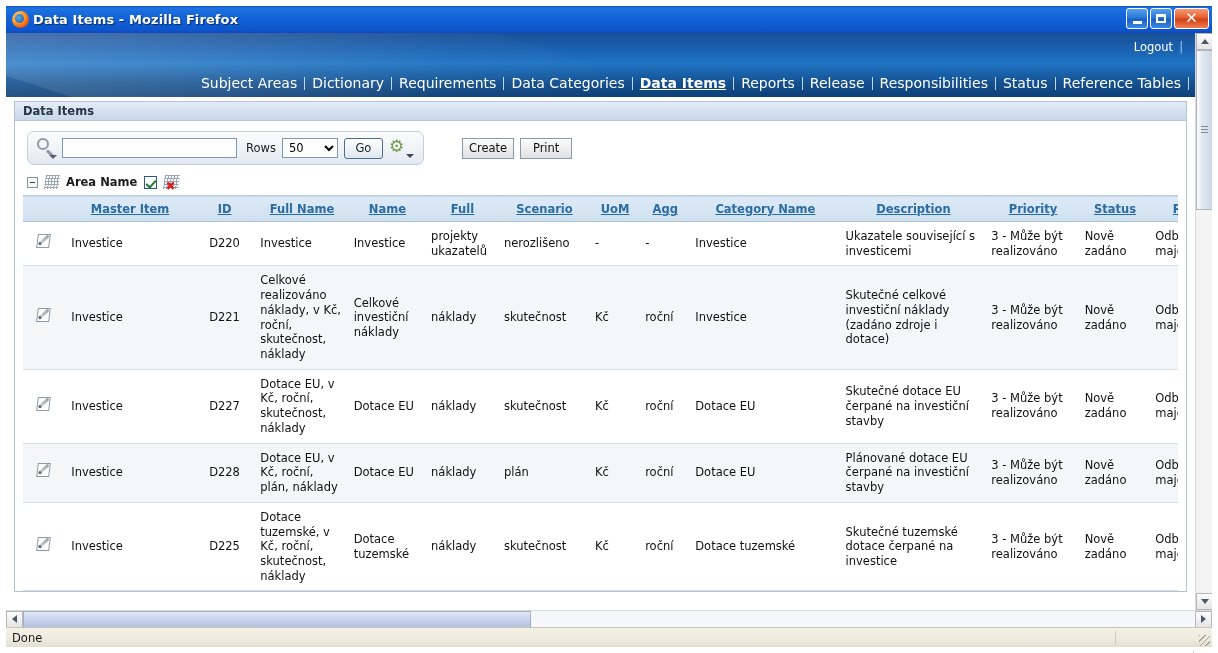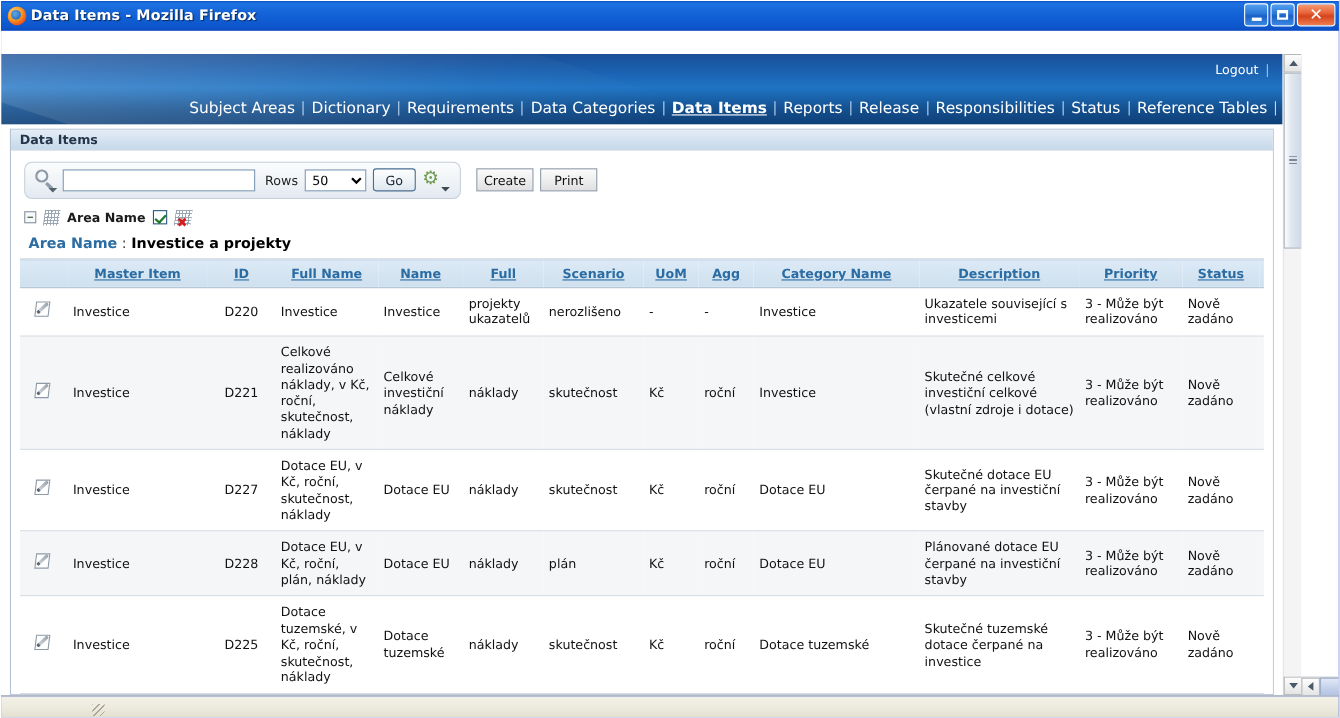--- a/index.html
+++ b/index.html
@@ -10,21 +10,21 @@
     font-family: "DejaVu Sans", "Liberation Sans", sans-serif;
     background: #0831d9;
   }
 
   
   .window {
     position: absolute;
     left: 0; top: 0;
     width: 1218px; height: 653px;
     background: #0831d9;
-    border: 1px solid #ffffff;
+    border: 6px solid #ffffff;
     display: flex;
     flex-direction: column;
   }
 
   
   .titlebar {
     height: 27px;
     background: linear-gradient(to bottom,
        #0e55c8 0%, #1e72e0 8%, #1464d8 40%, #0d55cc 88%, #0b4bbe 100%);
     display: flex;
@@ -101,23 +101,22 @@
     white-space: nowrap;
   }
   .menu-item u { text-decoration: underline; }
 
   
   .viewport {
     flex: 1 1 auto;
     position: relative;
     background: #ffffff;
     display: flex;
-    flex-direction: row;
+    flex-direction: column;
     overflow: hidden;
-    align-items: flex-end;
   }
 
   .page-scroll-wrap {
     flex: 1 1 auto;
     display: flex;
     overflow: hidden;
   }
   .page-area {
     flex: 1 1 auto;
     position: relative;
@@ -204,21 +203,21 @@
   }
   .region-body {
     padding: 8px 8px 0 8px;
     background: #fff;
   }
 
   
   .toolbar-row {
     display: flex;
     align-items: center;
-    gap: 14px;
+    gap: 2px;
     padding: 2px 0 6px 4px;
   }
   .search-shell {
     display: flex;
     align-items: center;
     gap: 6px;
     background: linear-gradient(to bottom, #fbfcfd 0%, #eef2f6 60%, #e2e9f1 100%);
     border: 1px solid #c4ceda;
     border-radius: 7px;
     padding: 5px 8px;
@@ -311,21 +310,21 @@
   .act-btn {
     min-width: 52px; height: 21px;
     border: 1px solid #8e9aa8;
     background: linear-gradient(to bottom, #fcfcfc 0%, #eeeeee 52%, #e0e0e0 100%);
     font-size: 11.5px;
     color: #111;
     cursor: pointer;
     font-family: "DejaVu Sans", "Liberation Sans", sans-serif;
     padding: 0 6px;
   }
-  .act-group { display: flex; gap: 6px; }
+  .act-group { display: flex; gap: 6px; margin-left: 36px; }
 
   
   .bc-row {
     display: flex;
     align-items: center;
     gap: 7px;
     padding: 4px 0 6px 4px;
   }
   .bc-expander {
     width: 11px; height: 11px;
@@ -689,25 +688,20 @@
               </div>
 
               <div class="bc-row">
                 <div class="bc-expander"></div>
                 <div class="grid-icon"></div>
                 <span class="bc-label">Area Name</span>
                 <div class="bc-check"></div>
                 <div class="grid-x"></div>
               </div>
 
-              <div class="break-head">
-                <span class="bh-label">Area Name</span>
-                <span class="bh-colon">:</span>
-                <span class="bh-value">Investice a projekty</span>
-              </div>
 
               <div class="table-outer">
                 <table class="report">
                   <colgroup>
                     <col class="w-edit">
                       <col class="w-master">
                       <col class="w-id">
                       <col class="w-full">
                     <col class="w-name">
                       <col class="w-type">
@@ -761,21 +755,21 @@
                       <td class="c-edit"><span class="pencil"><span class="sheet"></span><span class="pen"></span></span></td>
                       <td>Investice</td>
                       <td class="c-center">D221</td>
                       <td>Celkové realizováno náklady, v Kč, roční, skutečnost, náklady</td>
                       <td>Celkové investiční náklady</td>
                       <td>náklady</td>
                       <td>skutečnost</td>
                       <td>Kč</td>
                       <td>roční</td>
                       <td>Investice</td>
-                      <td>Skutečné celkové investiční celkové (vlastní zdroje i dotace)</td>
+                      <td>Skutečné celkové investiční náklady (zadáno zdroje i dotace)</td>
                       <td>3 - Může být realizováno</td>
                       <td>Nově zadáno</td>
                       <td>Odbor investic a majetku</td>
                     </tr>
 
                     <tr class="odd">
                       <td class="c-edit"><span class="pencil"><span class="sheet"></span><span class="pen"></span></span></td>
                       <td>Investice</td>
                       <td class="c-center">D227</td>
                       <td>Dotace EU, v Kč, roční, skutečnost, náklady</td>
@@ -855,17 +849,18 @@
       <div class="hs-track">
         <div class="hs-thumb"></div>
       </div>
       <div class="sb-btn">
           <span class="sb-arrow right"></span>
         </div>
     </div>
   </div>
 
   <div class="statusbar">
+    <div class="sb-left">Done</div>
     <div class="sb-right">SVC</div>
     <div class="sb-grip"></div>
   </div>
 
 </div>
 
 </body></html>

